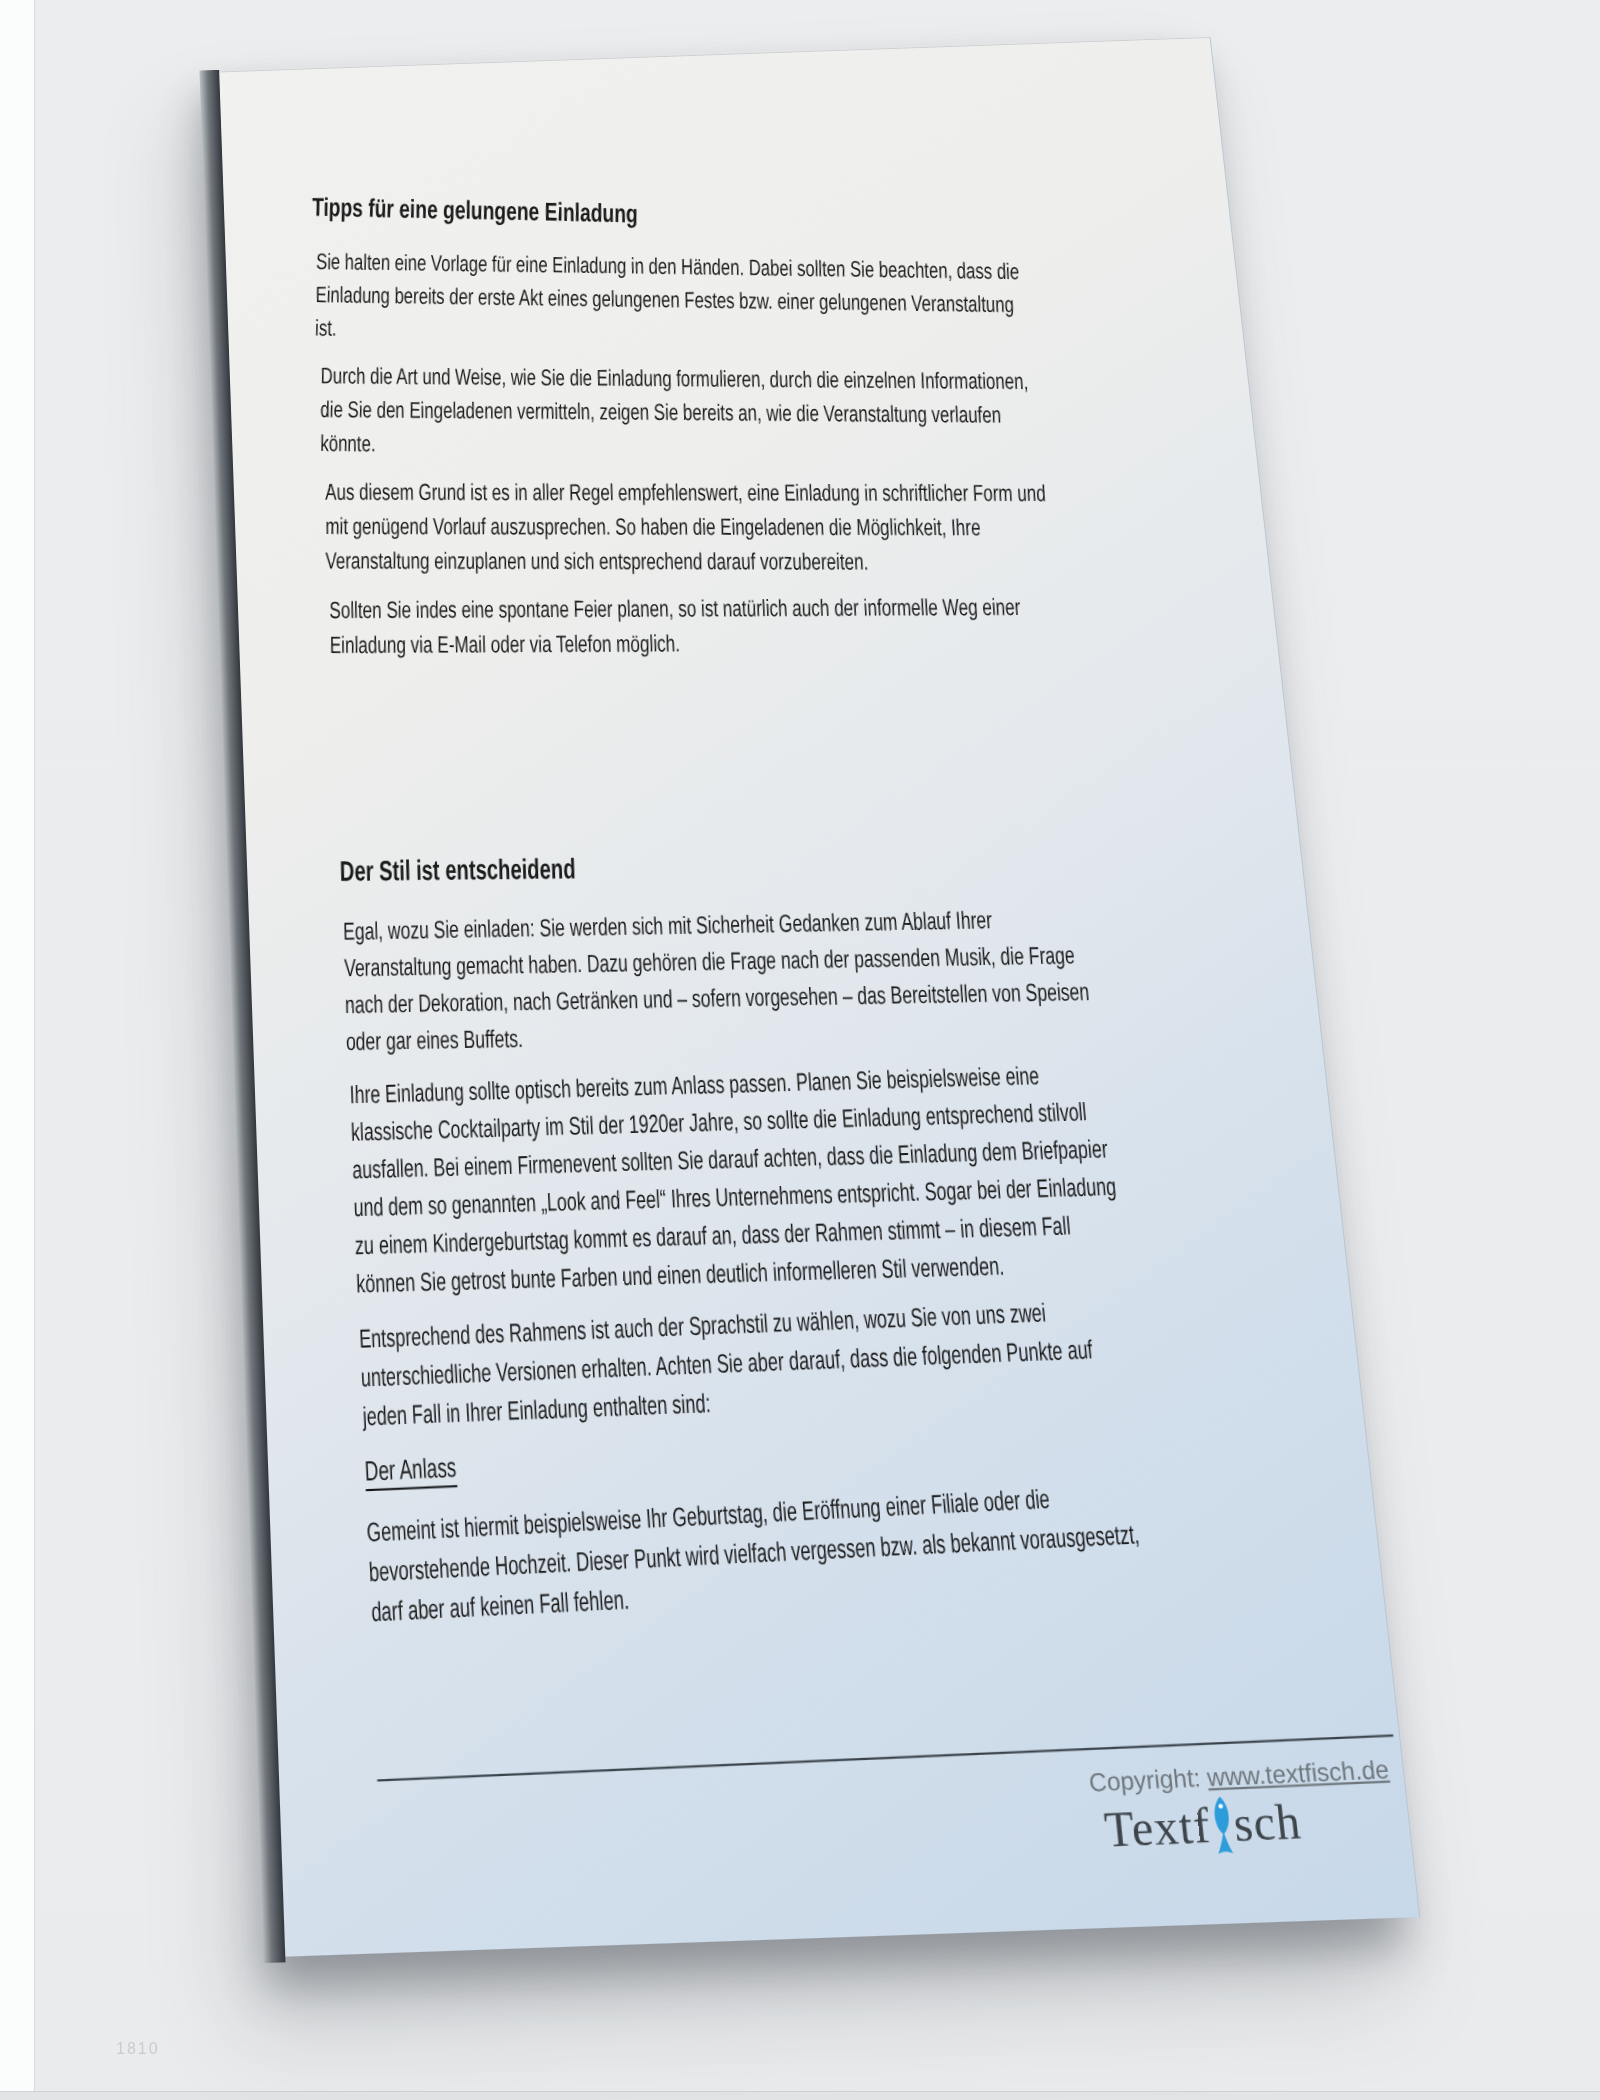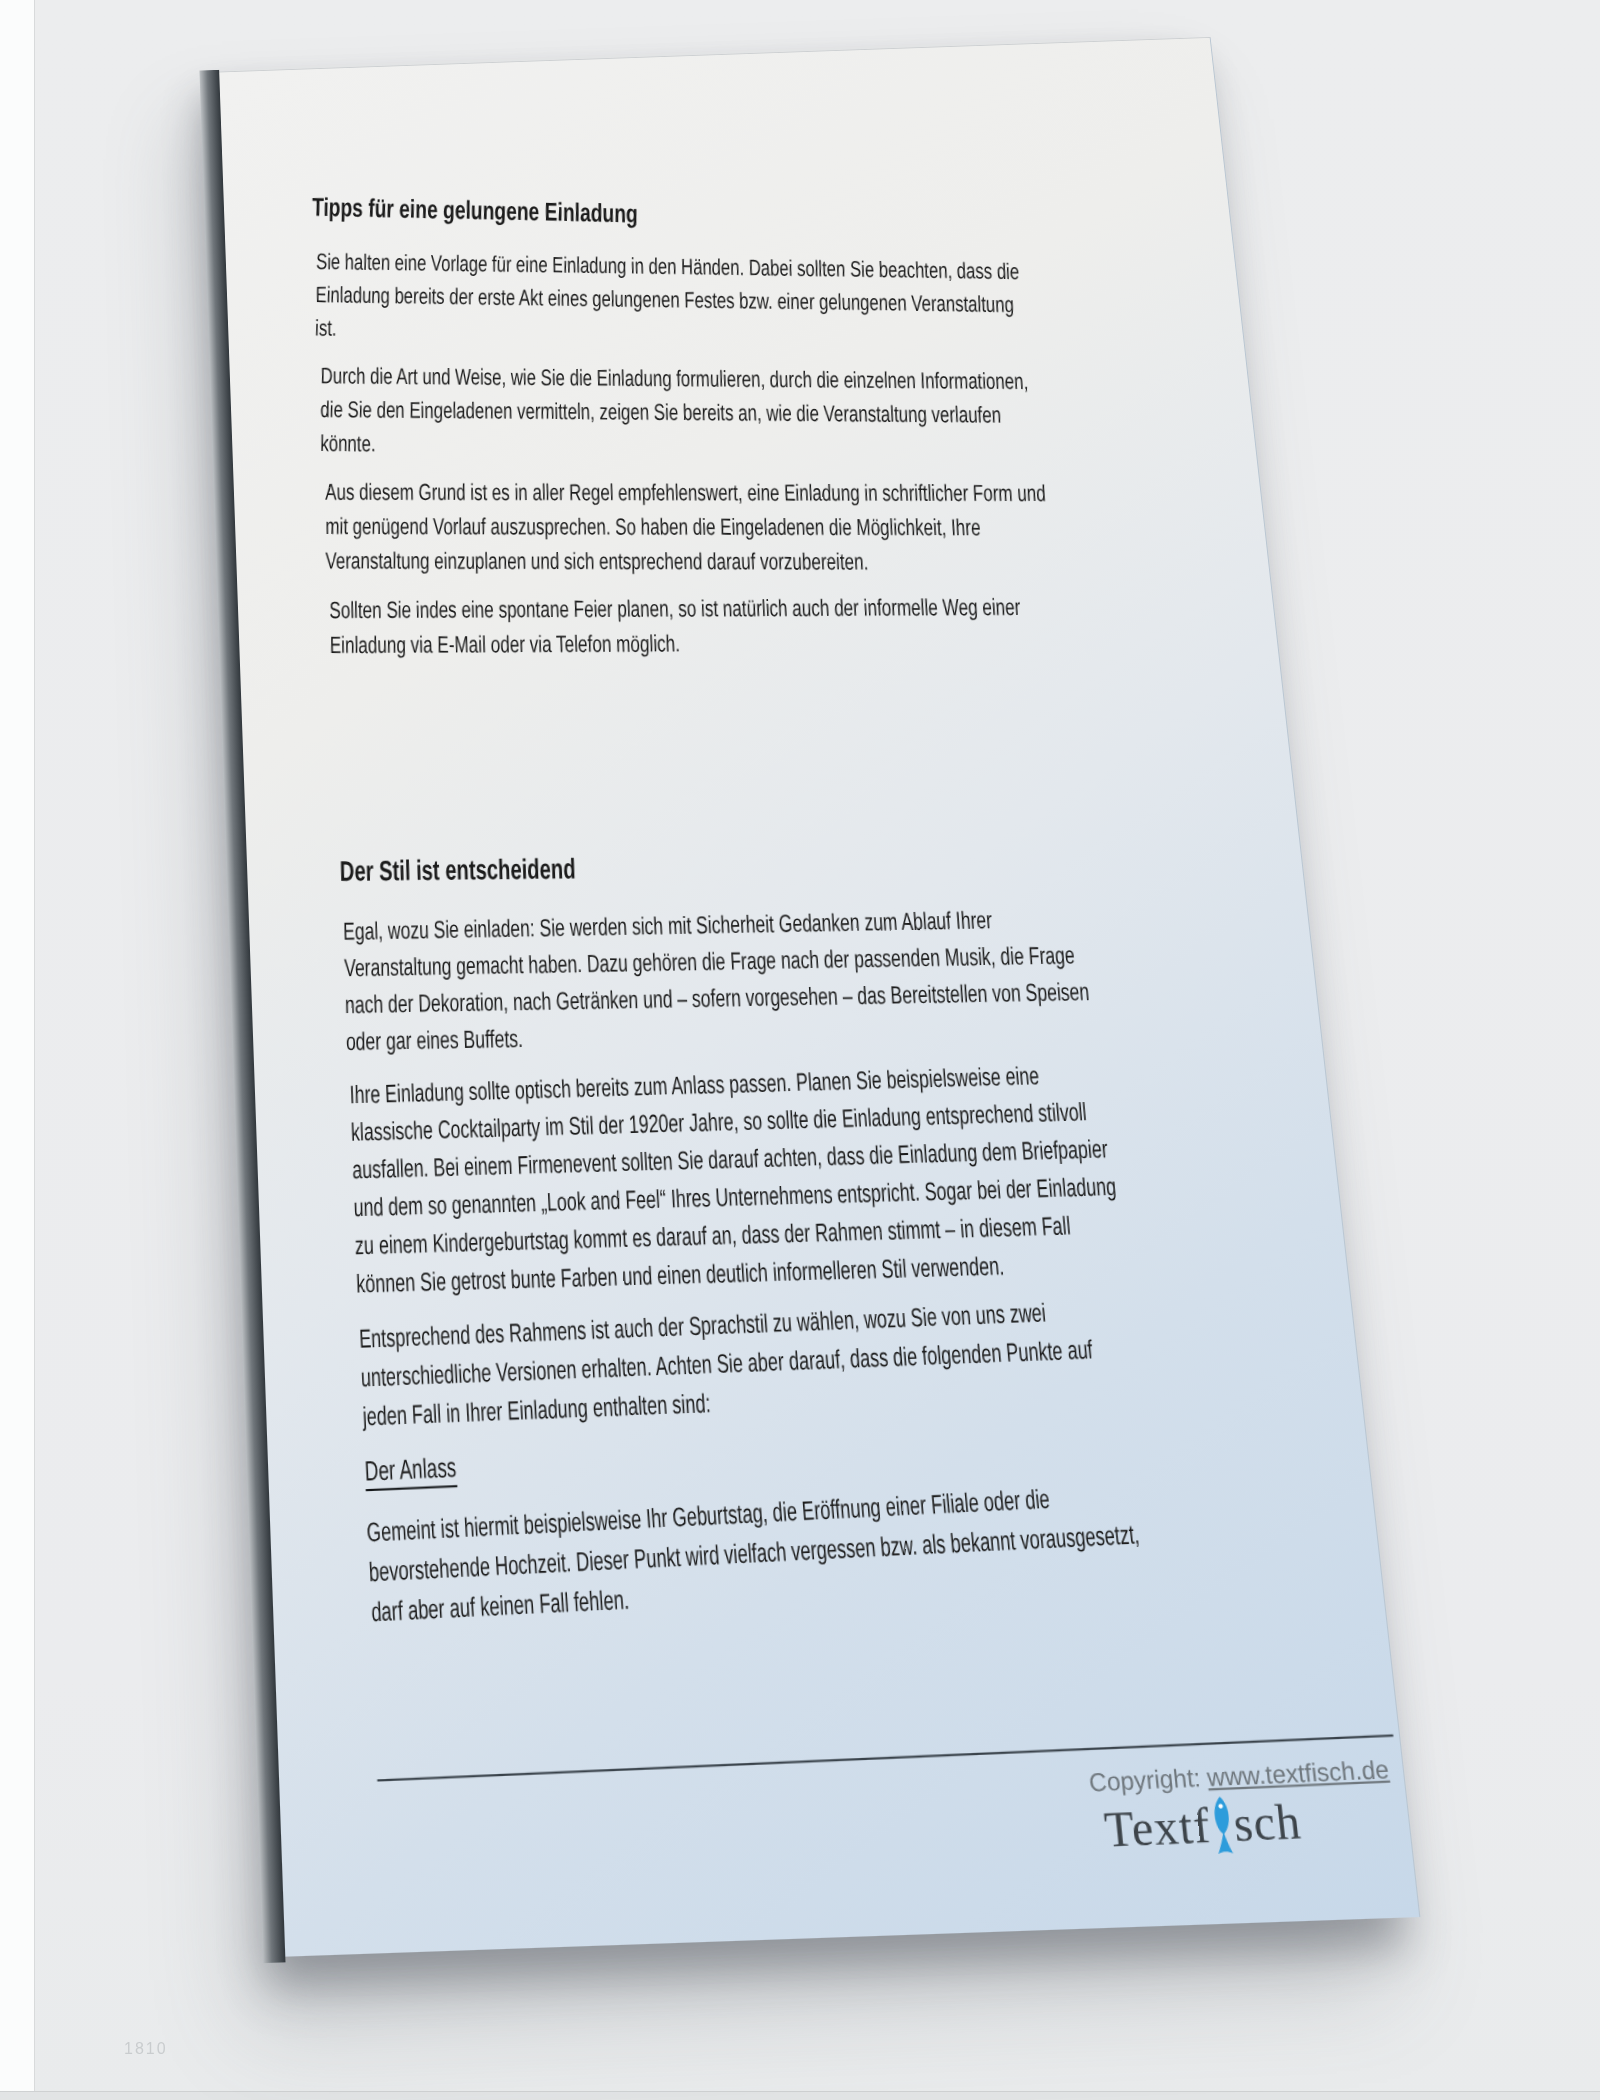--- a/index.html
+++ b/index.html
@@ -10,21 +10,21 @@
   }
   .side-strip{
     position:absolute;left:0;top:0;width:34px;height:100%;
     background:#fbfcfc;border-right:1px solid #d8dadb;
   }
   .bottom-edge{
     position:absolute;left:0;bottom:0;width:100%;height:8px;
     background:#e2e4e5;border-top:1px solid #cfd1d2;
   }
   .watermark{
-    position:absolute;left:124px;top:2040px;font-size:16px;letter-spacing:2px;
+    position:absolute;left:116px;top:2040px;font-size:16px;letter-spacing:2px;
     color:rgba(120,126,131,0.28);
   }
   
   .page{
     position:absolute;left:248px;top:0px;width:1060px;height:1900px;
     transform-origin:0 50%;
     transform:rotate(-2deg) perspective(2200px) rotateX(9deg);
     background:linear-gradient(148deg,#f1f1f0 0%,#eeeeec 30%,#e3e8ed 52%,#d3dfeb 74%,#c7d8e9 100%);
     border-top:1px solid #cdd0d2;
     border-right:1px solid #b9c6d2;

